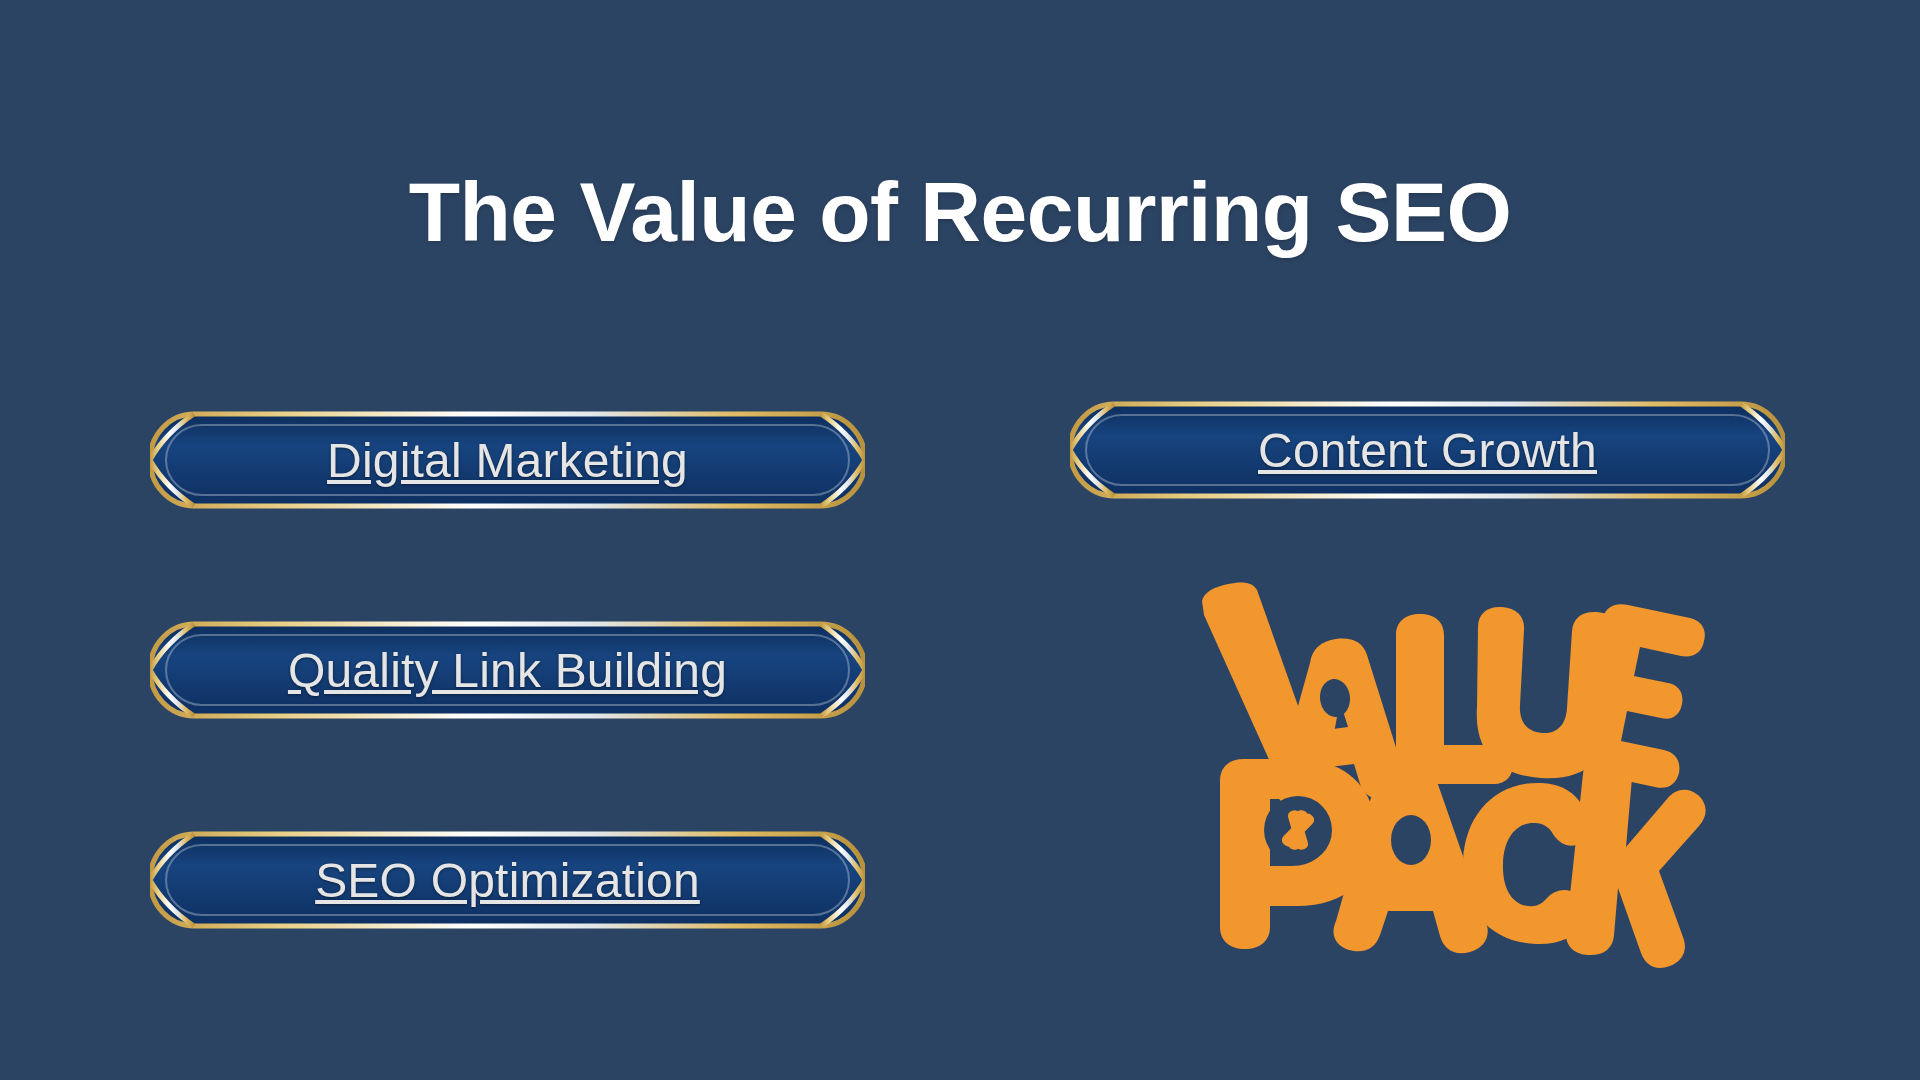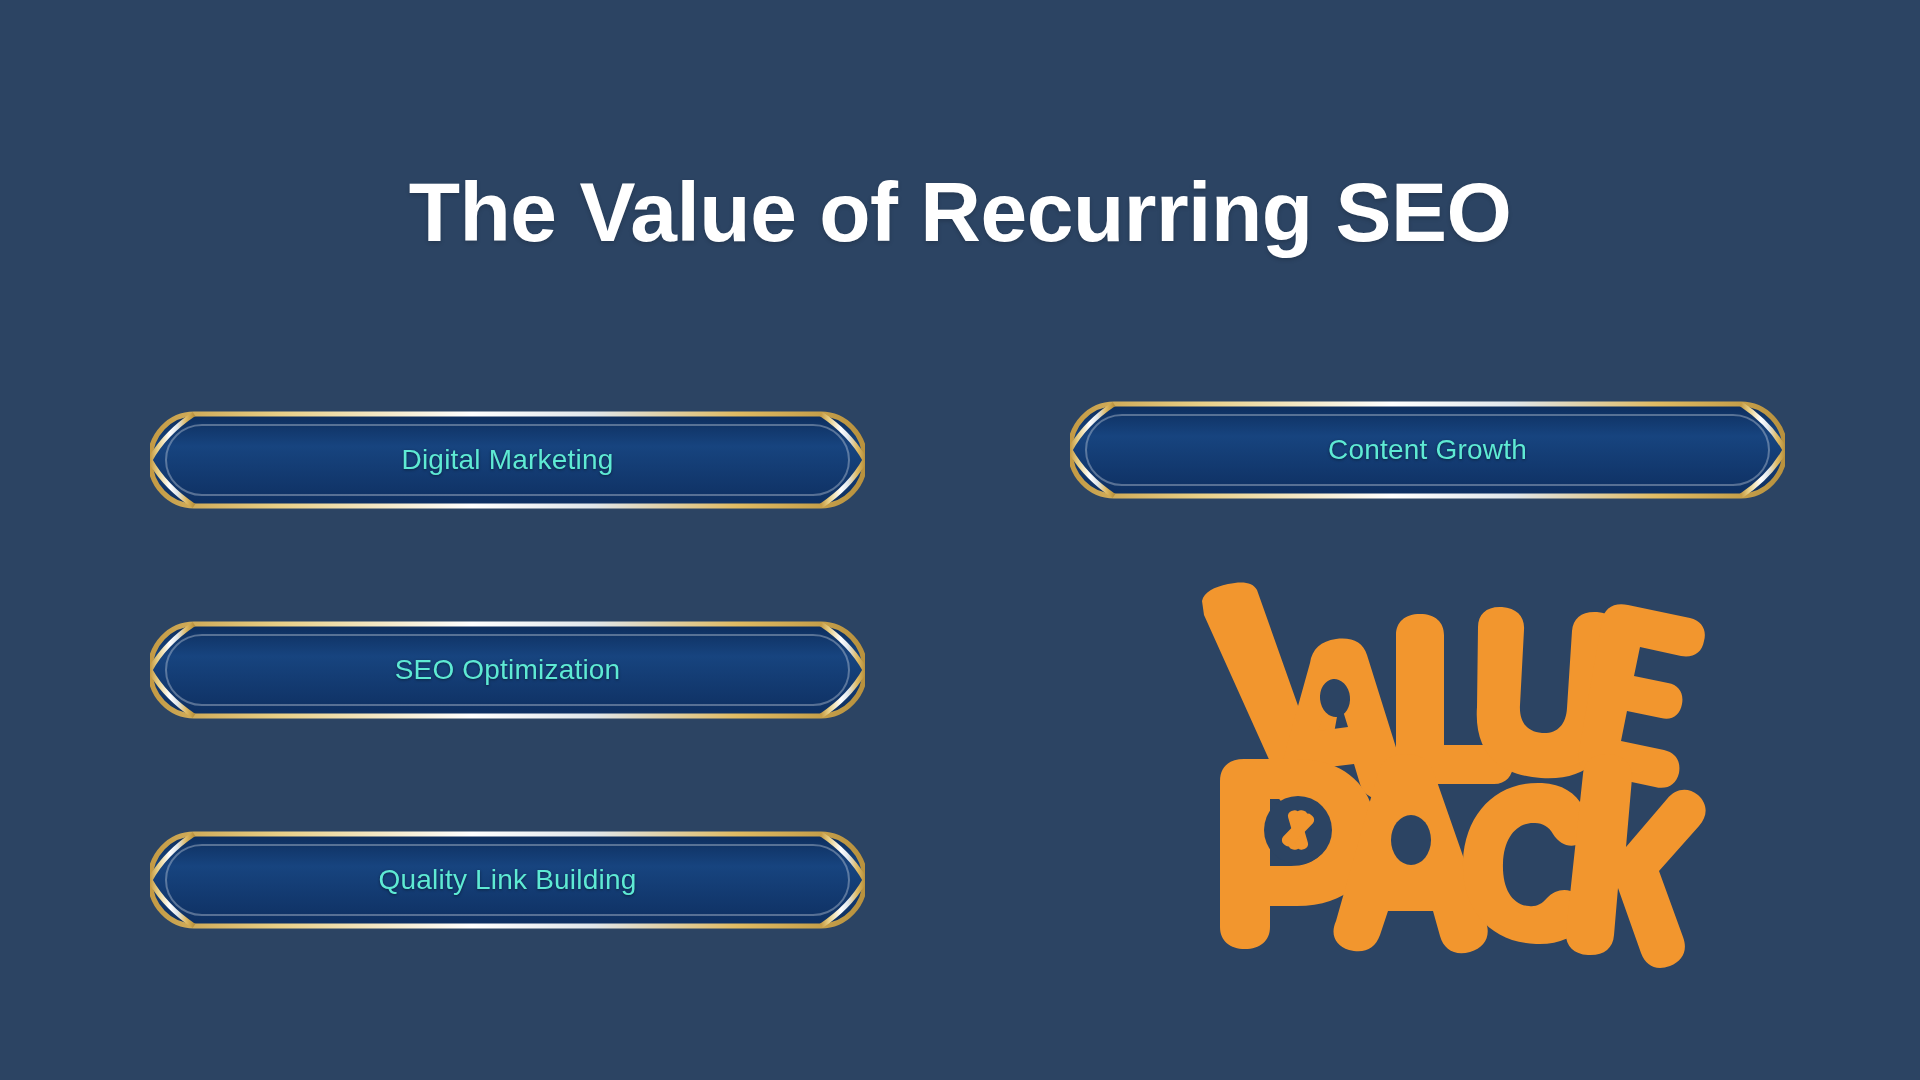--- a/index.html
+++ b/index.html
@@ -39,26 +39,27 @@
 
   .pill {
     position:absolute; inset:0;
     display:flex; align-items:center; justify-content:center;
   }
   .pill svg { position:absolute; inset:0; width:100%; height:100%; display:block; }
 
   .pill-label {
     position:relative;
     z-index:3;
-    color:#5eead4;
-    font-size:28px;
+    color:#e5e5e5;
+    font-size:48px;
     font-weight:400;
     letter-spacing:0.2px;
     text-shadow:0 1px 3px rgba(0,0,0,0.45);
     white-space:nowrap;
+    text-decoration:underline;
   }
 
   
   .logo {
     position:absolute;
     left:1190px; top:545px;
     width:510px; height:410px;
   }
   .logo svg { width:100%; height:100%; display:block; overflow:visible; }
 </style>
@@ -95,67 +96,67 @@
           <path d="M52,15 H663 a36,35 0 0 1 36,35 a36,35 0 0 1 -36,35 H52 a36,35 0 0 1 -36,-35 a36,35 0 0 1 36,-35 Z" fill="none" stroke="rgba(255,255,255,0.30)" stroke-width="2"></path>
         </svg>
         <span class="pill-label">Digital Marketing</span>
       </div>
     </div>
 
     <div class="pill-slot">
       <div class="pill">
         <svg viewBox="0 0 715 100" preserveAspectRatio="none">
           <defs>
+            <linearGradient id="gC" x1="0" y1="0" x2="1" y2="0">
+              <stop offset="0" stop-color="#c49a43"></stop>
+              <stop offset="0.18" stop-color="#e8cf86"></stop>
+              <stop offset="0.45" stop-color="#ffffff"></stop>
+              <stop offset="0.62" stop-color="#e0e6ea"></stop>
+              <stop offset="0.82" stop-color="#e0bb63"></stop>
+              <stop offset="1" stop-color="#b8913d"></stop>
+            </linearGradient>
+            <linearGradient id="fC" x1="0" y1="0" x2="0" y2="1">
+              <stop offset="0" stop-color="#0d2d5c"></stop>
+              <stop offset="0.35" stop-color="#17447f"></stop>
+              <stop offset="1" stop-color="#0e2f61"></stop>
+            </linearGradient>
+          </defs>
+          <path d="M44,4 H671 a44,46 0 0 1 44,46 a44,46 0 0 1 -44,46 H44 a44,46 0 0 1 -44,-46 a44,46 0 0 1 44,-46 Z" fill="url(#fC)" stroke="url(#gC)" stroke-width="5"></path>
+          <path d="M44,4 C26,16 10,32 0,50 C10,68 26,84 44,96" fill="none" stroke="url(#gC)" stroke-width="5"></path>
+          <path d="M671,4 C689,16 705,32 715,50 C705,68 689,84 671,96" fill="none" stroke="url(#gC)" stroke-width="5"></path>
+          <path d="M52,15 H663 a36,35 0 0 1 36,35 a36,35 0 0 1 -36,35 H52 a36,35 0 0 1 -36,-35 a36,35 0 0 1 36,-35 Z" fill="none" stroke="rgba(255,255,255,0.30)" stroke-width="2"></path>
+        </svg>
+        <span class="pill-label">Quality Link Building</span>
+      </div>
+    </div>
+
+    <div class="pill-slot">
+      <div class="pill">
+        <svg viewBox="0 0 715 100" preserveAspectRatio="none">
+          <defs>
             <linearGradient id="gB" x1="0" y1="0" x2="1" y2="0">
               <stop offset="0" stop-color="#c49a43"></stop>
               <stop offset="0.18" stop-color="#e8cf86"></stop>
               <stop offset="0.45" stop-color="#ffffff"></stop>
               <stop offset="0.62" stop-color="#e0e6ea"></stop>
               <stop offset="0.82" stop-color="#e0bb63"></stop>
               <stop offset="1" stop-color="#b8913d"></stop>
             </linearGradient>
             <linearGradient id="fB" x1="0" y1="0" x2="0" y2="1">
               <stop offset="0" stop-color="#0d2d5c"></stop>
               <stop offset="0.35" stop-color="#17447f"></stop>
               <stop offset="1" stop-color="#0e2f61"></stop>
             </linearGradient>
           </defs>
           <path d="M44,4 H671 a44,46 0 0 1 44,46 a44,46 0 0 1 -44,46 H44 a44,46 0 0 1 -44,-46 a44,46 0 0 1 44,-46 Z" fill="url(#fB)" stroke="url(#gB)" stroke-width="5"></path>
           <path d="M44,4 C26,16 10,32 0,50 C10,68 26,84 44,96" fill="none" stroke="url(#gB)" stroke-width="5"></path>
           <path d="M671,4 C689,16 705,32 715,50 C705,68 689,84 671,96" fill="none" stroke="url(#gB)" stroke-width="5"></path>
           <path d="M52,15 H663 a36,35 0 0 1 36,35 a36,35 0 0 1 -36,35 H52 a36,35 0 0 1 -36,-35 a36,35 0 0 1 36,-35 Z" fill="none" stroke="rgba(255,255,255,0.30)" stroke-width="2"></path>
         </svg>
         <span class="pill-label">SEO Optimization</span>
-      </div>
-    </div>
-
-    <div class="pill-slot">
-      <div class="pill">
-        <svg viewBox="0 0 715 100" preserveAspectRatio="none">
-          <defs>
-            <linearGradient id="gC" x1="0" y1="0" x2="1" y2="0">
-              <stop offset="0" stop-color="#c49a43"></stop>
-              <stop offset="0.18" stop-color="#e8cf86"></stop>
-              <stop offset="0.45" stop-color="#ffffff"></stop>
-              <stop offset="0.62" stop-color="#e0e6ea"></stop>
-              <stop offset="0.82" stop-color="#e0bb63"></stop>
-              <stop offset="1" stop-color="#b8913d"></stop>
-            </linearGradient>
-            <linearGradient id="fC" x1="0" y1="0" x2="0" y2="1">
-              <stop offset="0" stop-color="#0d2d5c"></stop>
-              <stop offset="0.35" stop-color="#17447f"></stop>
-              <stop offset="1" stop-color="#0e2f61"></stop>
-            </linearGradient>
-          </defs>
-          <path d="M44,4 H671 a44,46 0 0 1 44,46 a44,46 0 0 1 -44,46 H44 a44,46 0 0 1 -44,-46 a44,46 0 0 1 44,-46 Z" fill="url(#fC)" stroke="url(#gC)" stroke-width="5"></path>
-          <path d="M44,4 C26,16 10,32 0,50 C10,68 26,84 44,96" fill="none" stroke="url(#gC)" stroke-width="5"></path>
-          <path d="M671,4 C689,16 705,32 715,50 C705,68 689,84 671,96" fill="none" stroke="url(#gC)" stroke-width="5"></path>
-          <path d="M52,15 H663 a36,35 0 0 1 36,35 a36,35 0 0 1 -36,35 H52 a36,35 0 0 1 -36,-35 a36,35 0 0 1 36,-35 Z" fill="none" stroke="rgba(255,255,255,0.30)" stroke-width="2"></path>
-        </svg>
-        <span class="pill-label">Quality Link Building</span>
       </div>
     </div>
 
   </div>
 
   <div class="pill-col-right">
     <div class="pill-slot">
       <div class="pill">
         <svg viewBox="0 0 715 100" preserveAspectRatio="none">
           <defs>

